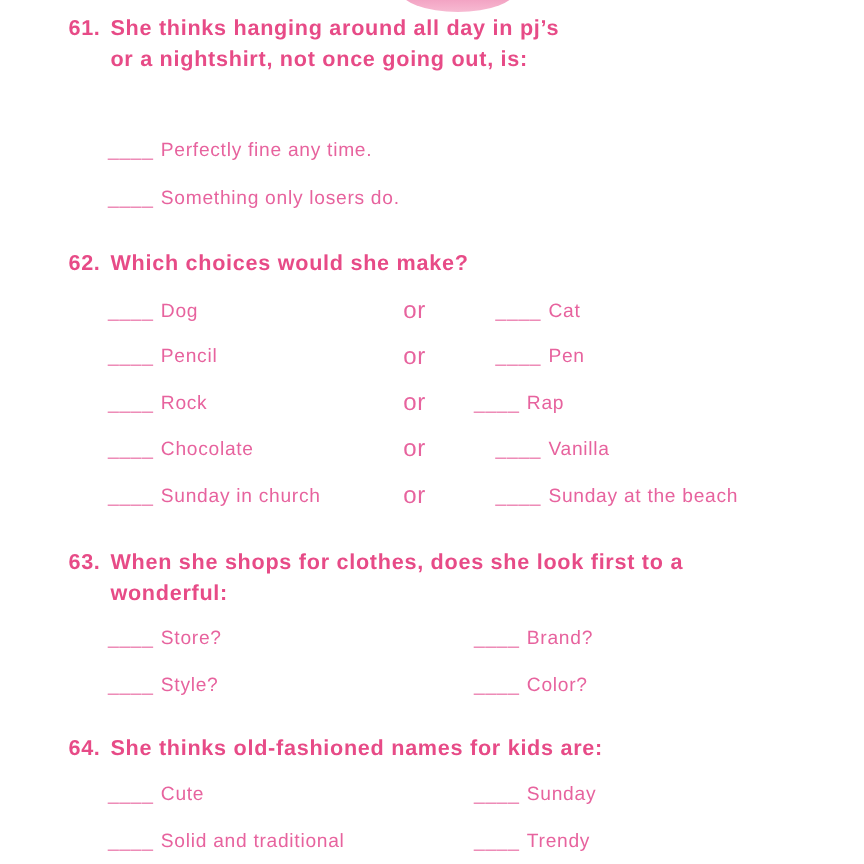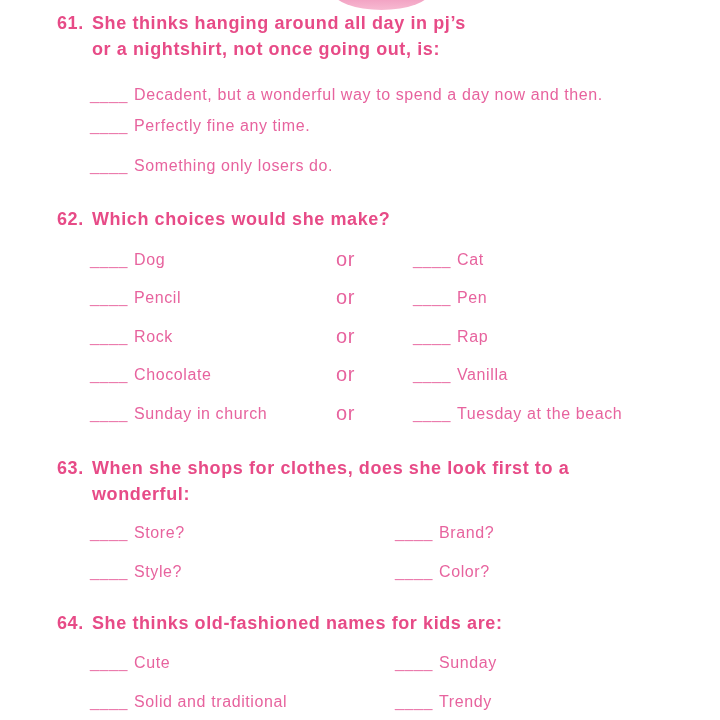--- a/index.html
+++ b/index.html
@@ -54,23 +54,20 @@
 <body>
 
 <div class="page">
 
   <div class="ornament"></div>
 
   <span class="hnum" style="top:13px">61.</span>
   <span class="hline" style="top:13px">She thinks hanging around all day in pj’s</span>
   <span class="hline" style="top:39px">or a nightshirt, not once going out, is:</span>
 
-  <span class="cell" style="left:90px; top:85px">
-    <span class="blank">____</span><span>Decadent, but a wonderful way to spend a day now and then.</span>
-  </span>
   <span class="cell" style="left:90px; top:116px">
     <span class="blank">____</span><span>Perfectly fine any time.</span>
   </span>
   <span class="cell" style="left:90px; top:156px">
     <span class="blank">____</span><span>Something only losers do.</span>
   </span>
 
   <span class="hnum" style="top:209px">62.</span>
   <span class="hline" style="top:209px">Which choices would she make?</span>
 
@@ -87,38 +84,38 @@
   </span>
   <span class="or" style="top:288px">or</span>
   <span class="cell" style="left:413px; top:288px">
     <span class="blank">____</span><span>Pen</span>
   </span>
 
   <span class="cell" style="left:90px; top:327px">
     <span class="blank">____</span><span>Rock</span>
   </span>
   <span class="or" style="top:327px">or</span>
-  <span class="cell" style="left:413px; top:327px">
+  <span class="cell" style="left:395px; top:327px">
     <span class="blank">____</span><span>Rap</span>
   </span>
 
   <span class="cell" style="left:90px; top:365px">
     <span class="blank">____</span><span>Chocolate</span>
   </span>
   <span class="or" style="top:365px">or</span>
   <span class="cell" style="left:413px; top:365px">
     <span class="blank">____</span><span>Vanilla</span>
   </span>
 
   <span class="cell" style="left:90px; top:404px">
     <span class="blank">____</span><span>Sunday in church</span>
   </span>
   <span class="or" style="top:404px">or</span>
   <span class="cell" style="left:413px; top:404px">
-    <span class="blank">____</span><span>Tuesday at the beach</span>
+    <span class="blank">____</span><span>Sunday at the beach</span>
   </span>
 
   <span class="hnum" style="top:458px">63.</span>
   <span class="hline" style="top:458px">When she shops for clothes, does she look first to a</span>
   <span class="hline" style="top:484px">wonderful:</span>
 
   <span class="cell" style="left:90px; top:523px">
     <span class="blank">____</span><span>Store?</span>
   </span>
   <span class="cell" style="left:395px; top:523px">

